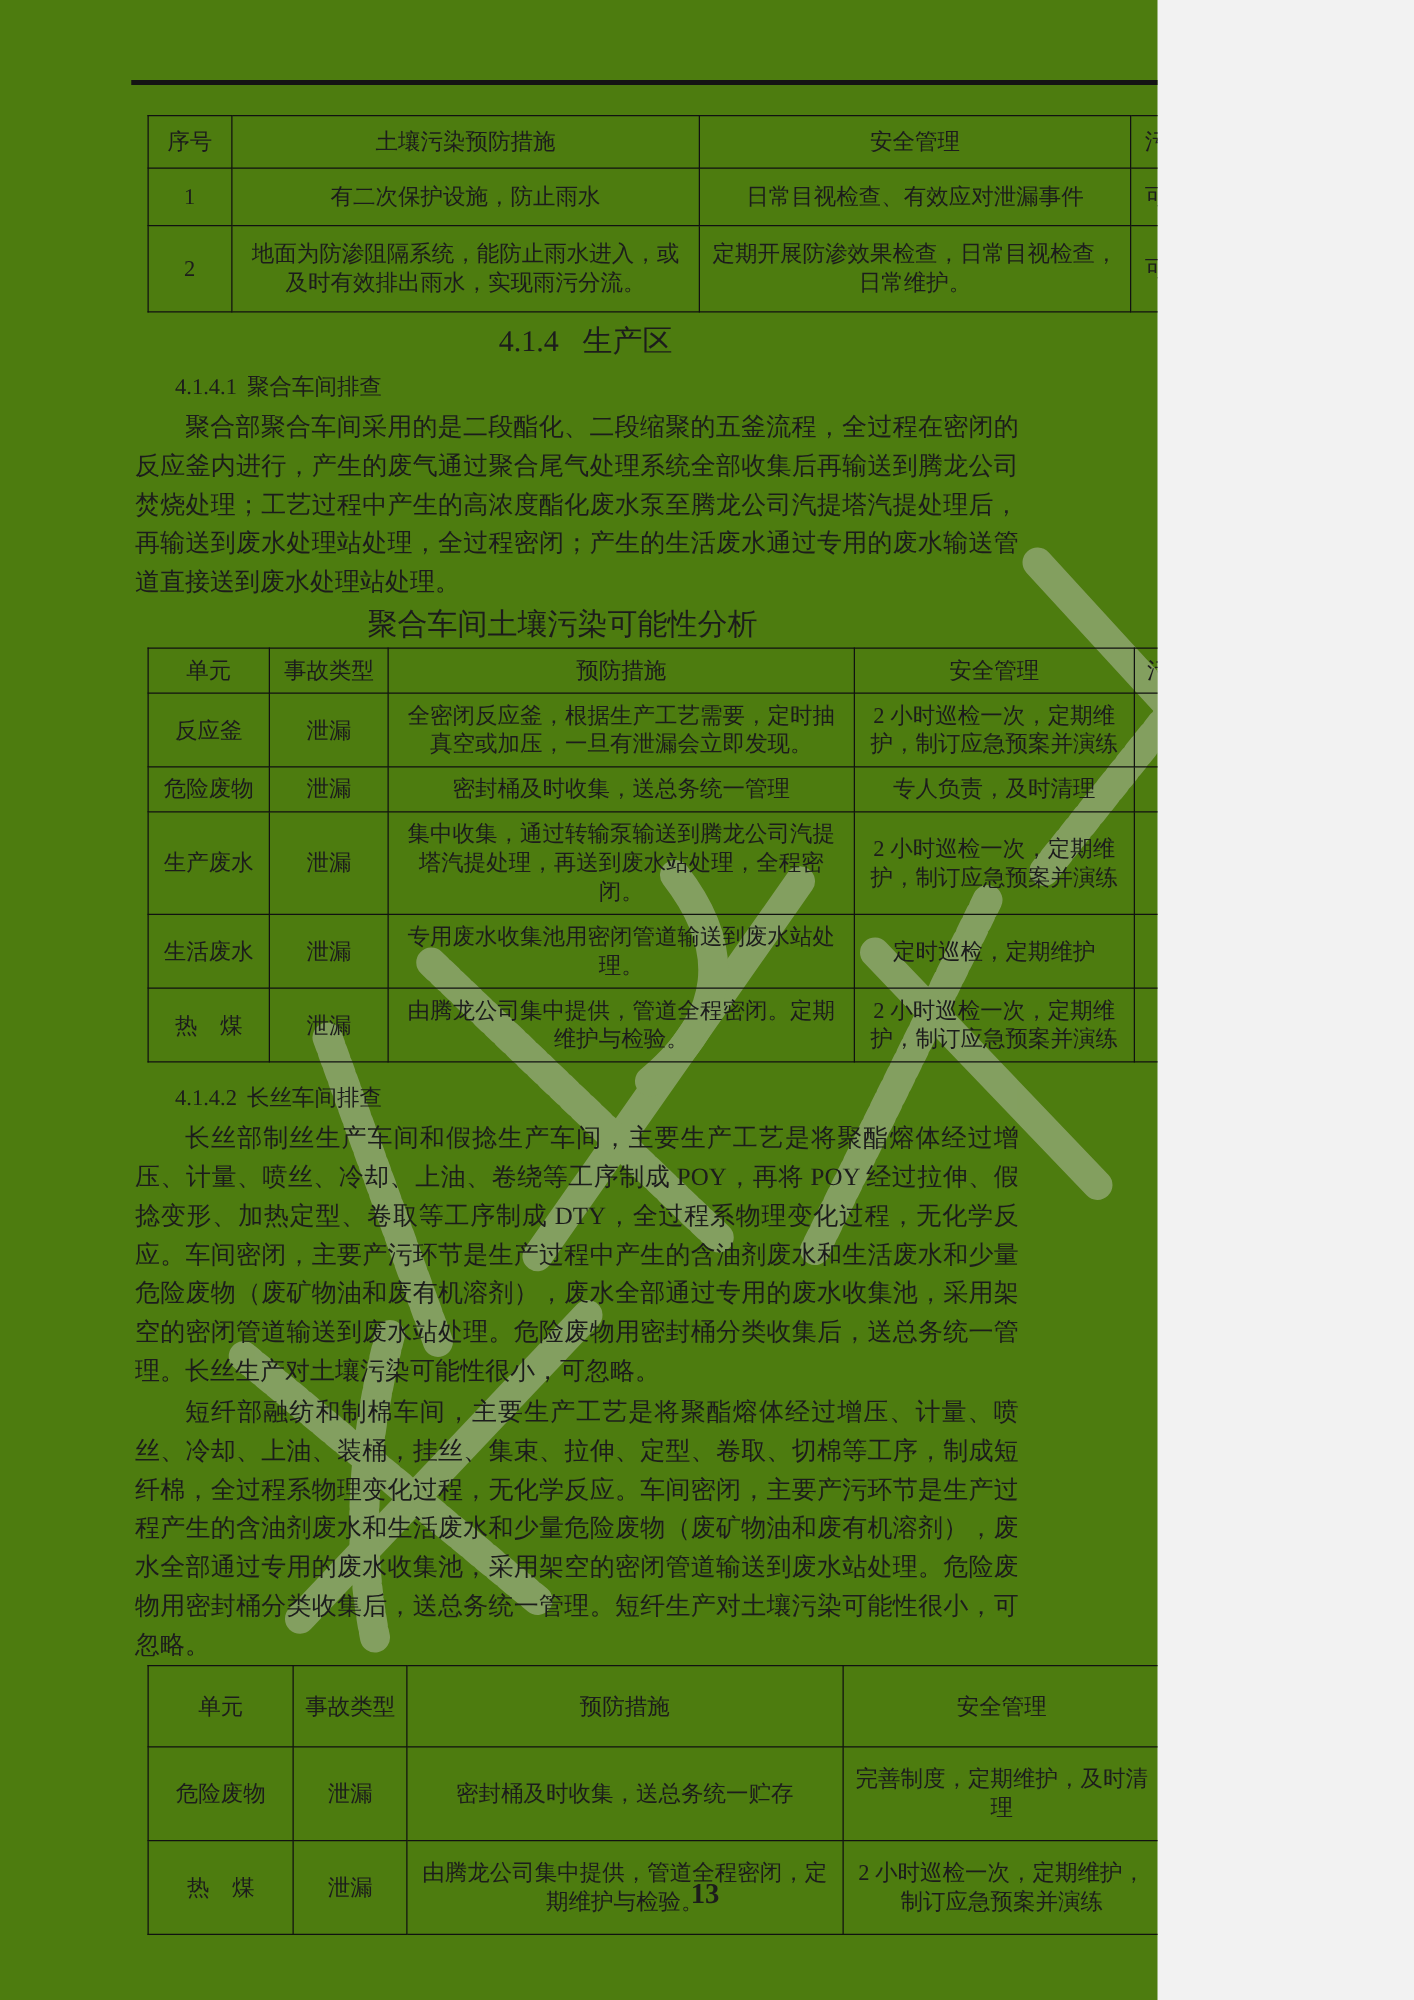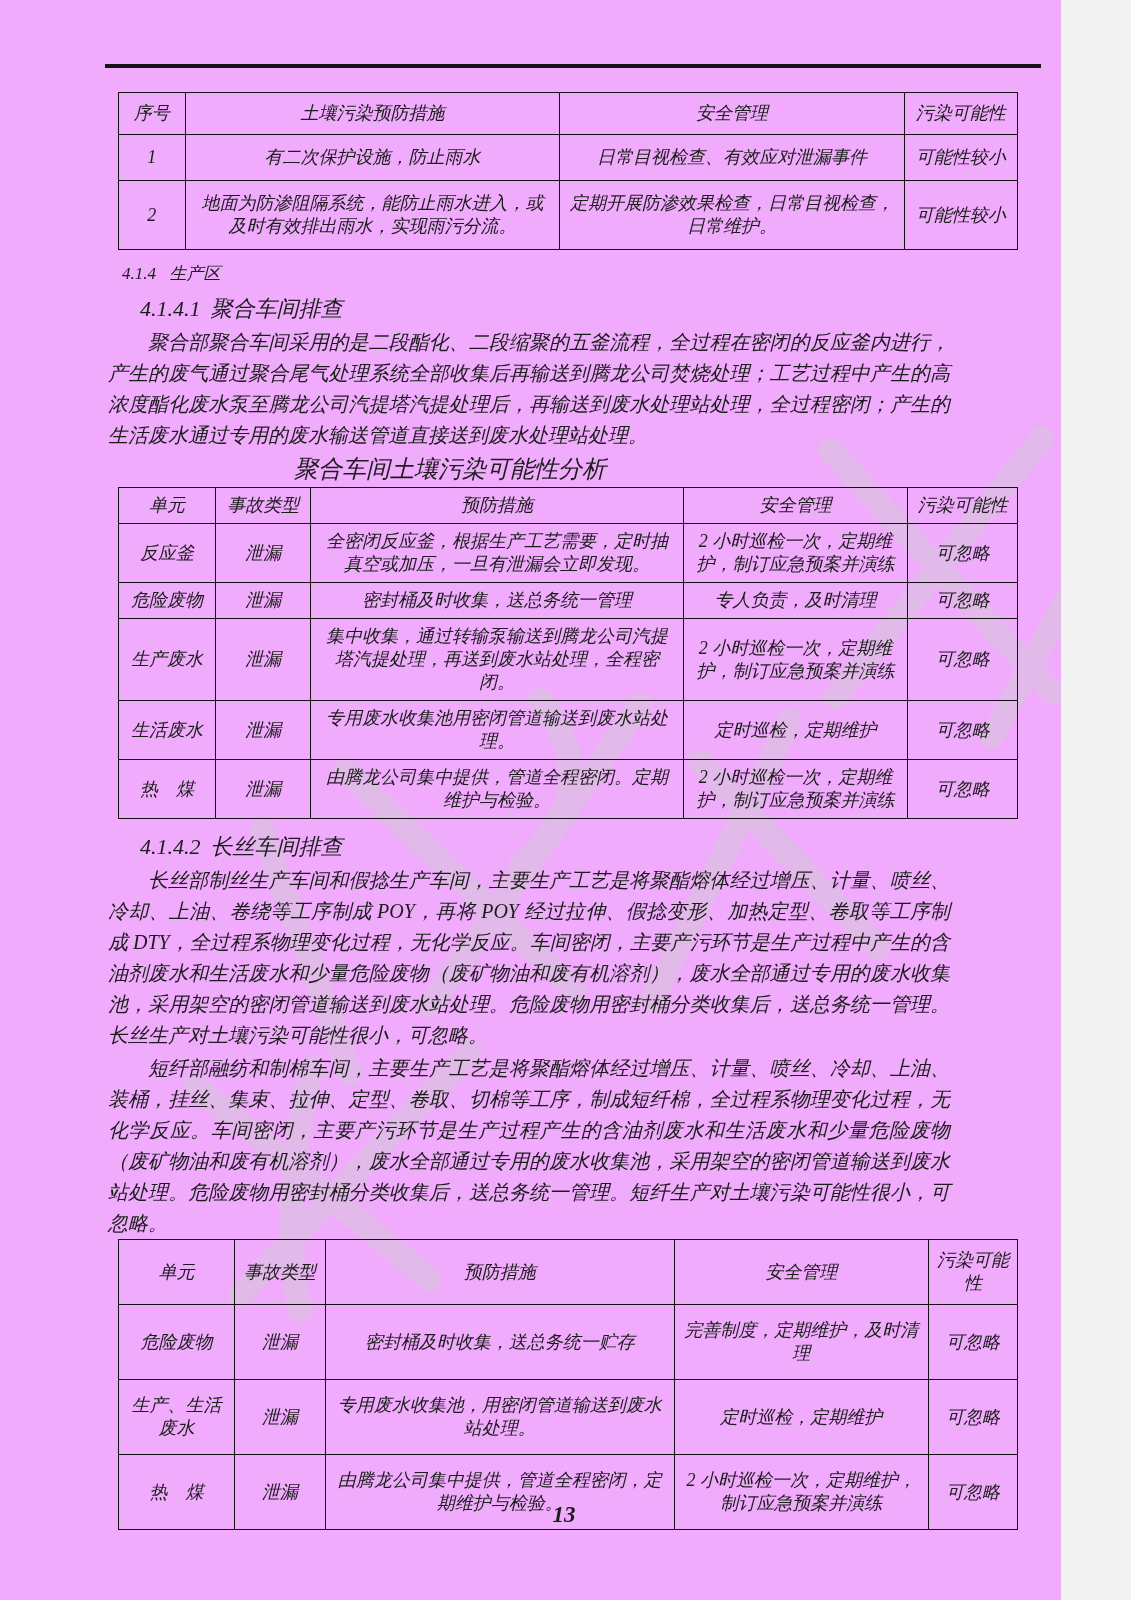--- a/index.html
+++ b/index.html
@@ -4,26 +4,25 @@
 <style>
   html,body{margin:0;padding:0;}
   body{
     width:1131px;height:1600px;
     background:#f2f2f2;
     font-family:"Liberation Serif","DejaVu Serif",serif;
     color:#1c1c1c;
   }
   .page{
     position:relative;
-    width:1061px;height:1600px;
-    background:#f0abfc;
+    width:926px;height:1600px;
+    background:#4d7c0f;
     overflow:hidden;
     box-sizing:border-box;
     padding:0 111px 0 108px;
-    font-style:italic;
   }
   .watermark{
     position:absolute;left:0;top:0;width:1131px;height:1600px;
     pointer-events:none;z-index:0;
   }
   .content{position:relative;z-index:1;}
   .rule{
     height:4px;background:#141414;
     margin-top:64px;margin-left:-3px;
     width:936px;
@@ -46,25 +45,26 @@
   }
   td.l{text-align:center;}
   .t1{margin-top:24px;}
   .t1 th{padding:9px 4px;}
   .t1 td{padding:11px 8px;}
   .t2 td,.t2 th{padding:6px 6px;}
   .t3 td{padding:14px 8px;}
   .t3 th{padding:9px 4px;}
   
   .h2{
-    font-size:17px;line-height:32px;
+    font-size:24px;line-height:32px;
     margin:8px 0 0 14px;
+    text-align:center;
   }
   .h3{
-    font-size:22px;line-height:32px;
+    font-size:18px;line-height:32px;
     margin:3px 0 0 32px;
   }
   .h2 .num,.h3 .num{margin-right:0.8em;}
   .h3 .num{margin-right:0.45em;}
   p.body{
     font-size:20px;line-height:31px;
     text-align:justify;
     text-indent:2em;
     margin:2px 0 0 0;
   }
@@ -235,27 +235,20 @@
       </thead>
       <tbody>
         <tr>
           <td>危险废物</td>
           <td>泄漏</td>
           <td>密封桶及时收集，送总务统一贮存</td>
           <td>完善制度，定期维护，及时清理</td>
           <td>可忽略</td>
         </tr>
         <tr>
-          <td>生产、生活废水</td>
-          <td>泄漏</td>
-          <td class="l">专用废水收集池，用密闭管道输送到废水站处理。</td>
-          <td>定时巡检，定期维护</td>
-          <td>可忽略</td>
-        </tr>
-        <tr>
           <td>热　煤</td>
           <td>泄漏</td>
           <td>由腾龙公司集中提供，管道全程密闭，定期维护与检验。</td>
           <td class="l">2 小时巡检一次，定期维护，制订应急预案并演练</td>
           <td>可忽略</td>
         </tr>
       </tbody>
     </table>
 
   </div>

